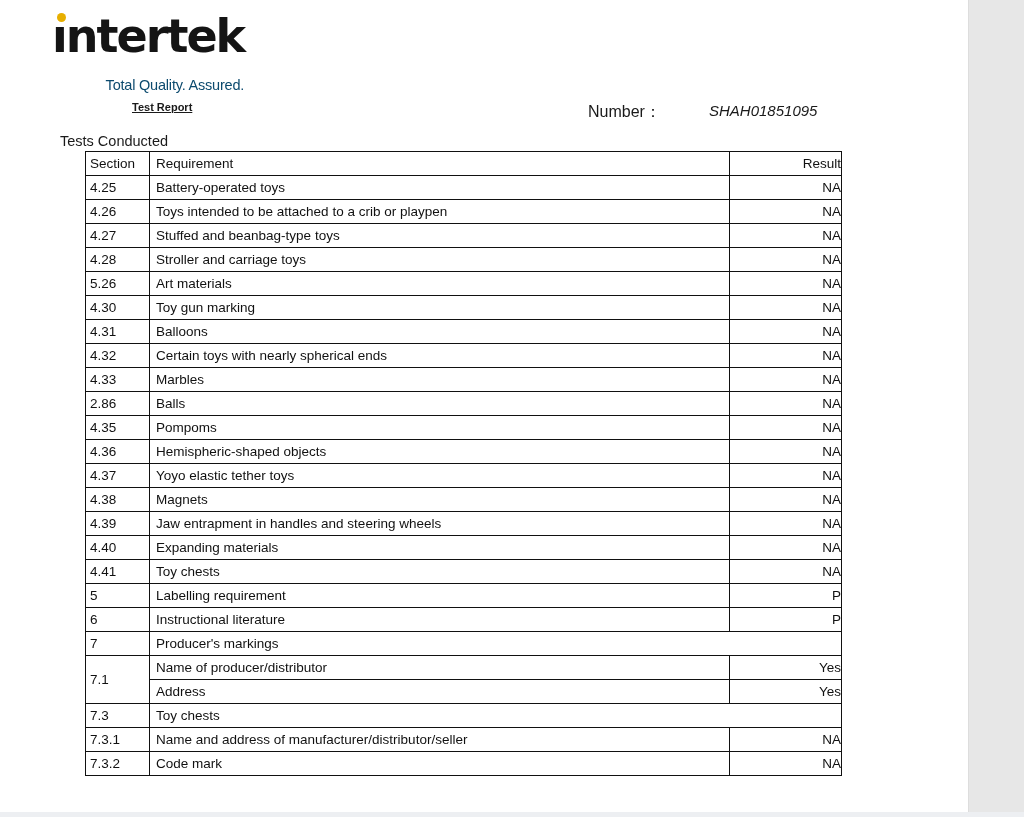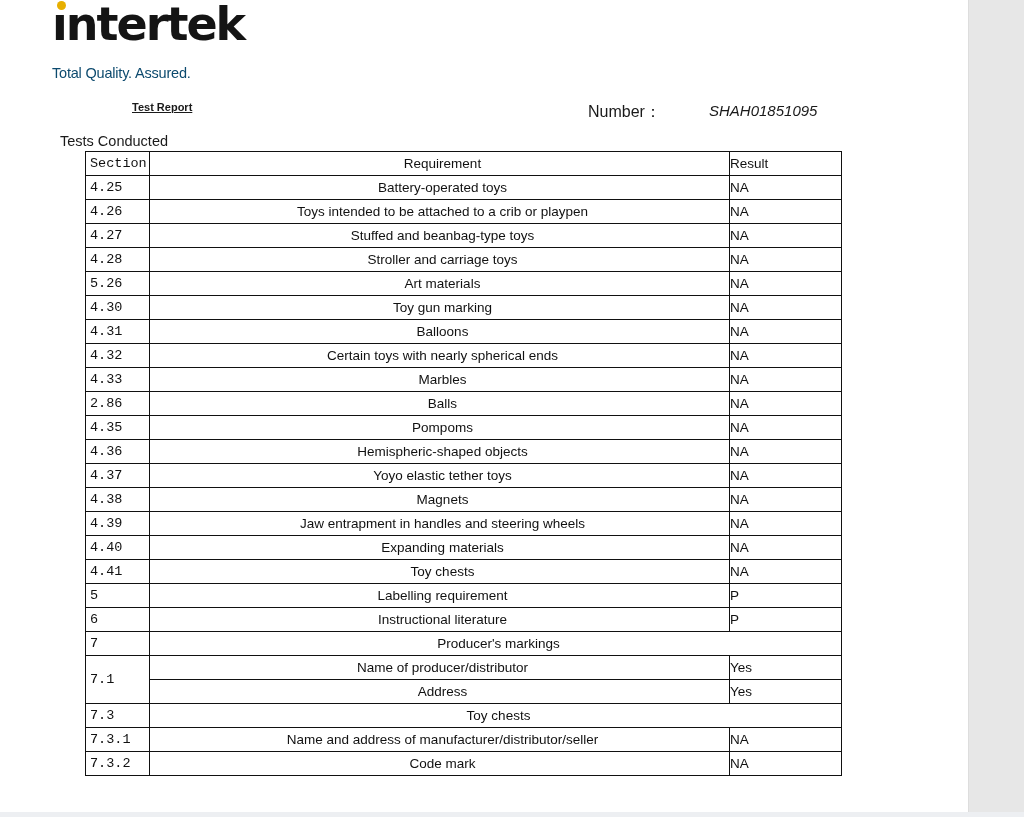--- a/index.html
+++ b/index.html
@@ -12,21 +12,21 @@
   }
   .viewer-bg {
     position: absolute; top: 0; right: 0; width: 56px; height: 817px;
     background: #e7e7e7; border-left: 1px solid #dddddd;
   }
   .bottom-edge {
     position: absolute; left: 0; top: 812px; width: 1024px; height: 5px;
     background: #edeff2;
   }
   
-  .logo { position: absolute; left: 52px; top: 0; }
+  .logo { position: absolute; left: 52px; top: 12px; text-align: right; }
   .logo-word {
     position: relative; display: inline-block;
     font-family: "DejaVu Sans", sans-serif; font-weight: bold;
     font-size: 46px; line-height: 1.05; letter-spacing: -2px; color: #141414;
   }
   .logo-dot {
     position: absolute; left: 5px; top: 1px; width: 9px; height: 9px;
     border-radius: 50%; background: #e7af00;
   }
   .logo-tagline {
@@ -45,23 +45,23 @@
   table.report-table {
     position: absolute; left: 85px; top: 151px; width: 756px;
     border-collapse: collapse; table-layout: fixed;
     font-size: 13.5px; color: #111;
   }
   .report-table td, .report-table th {
     border: 1.5px solid #111; height: 24px; padding: 0;
     font-weight: normal; overflow: hidden; white-space: nowrap;
     vertical-align: middle;
   }
-  .report-table .section { text-align: left; padding-left: 4px; font-family: Liberation Mono, monospace; }
-  .report-table .requirement { text-align: center; padding-left: 6px; }
-  .report-table .result { text-align: left; }
+  .report-table .section { text-align: left; padding-left: 4px; }
+  .report-table .requirement { text-align: left; padding-left: 6px; }
+  .report-table .result { text-align: right; }
 </style>
 </head>
 <body>
 
 <div class="viewer-bg"></div>
 <div class="bottom-edge"></div>
 
 <div class="logo">
   <div class="logo-word">
     <span>ıntertek</span>

